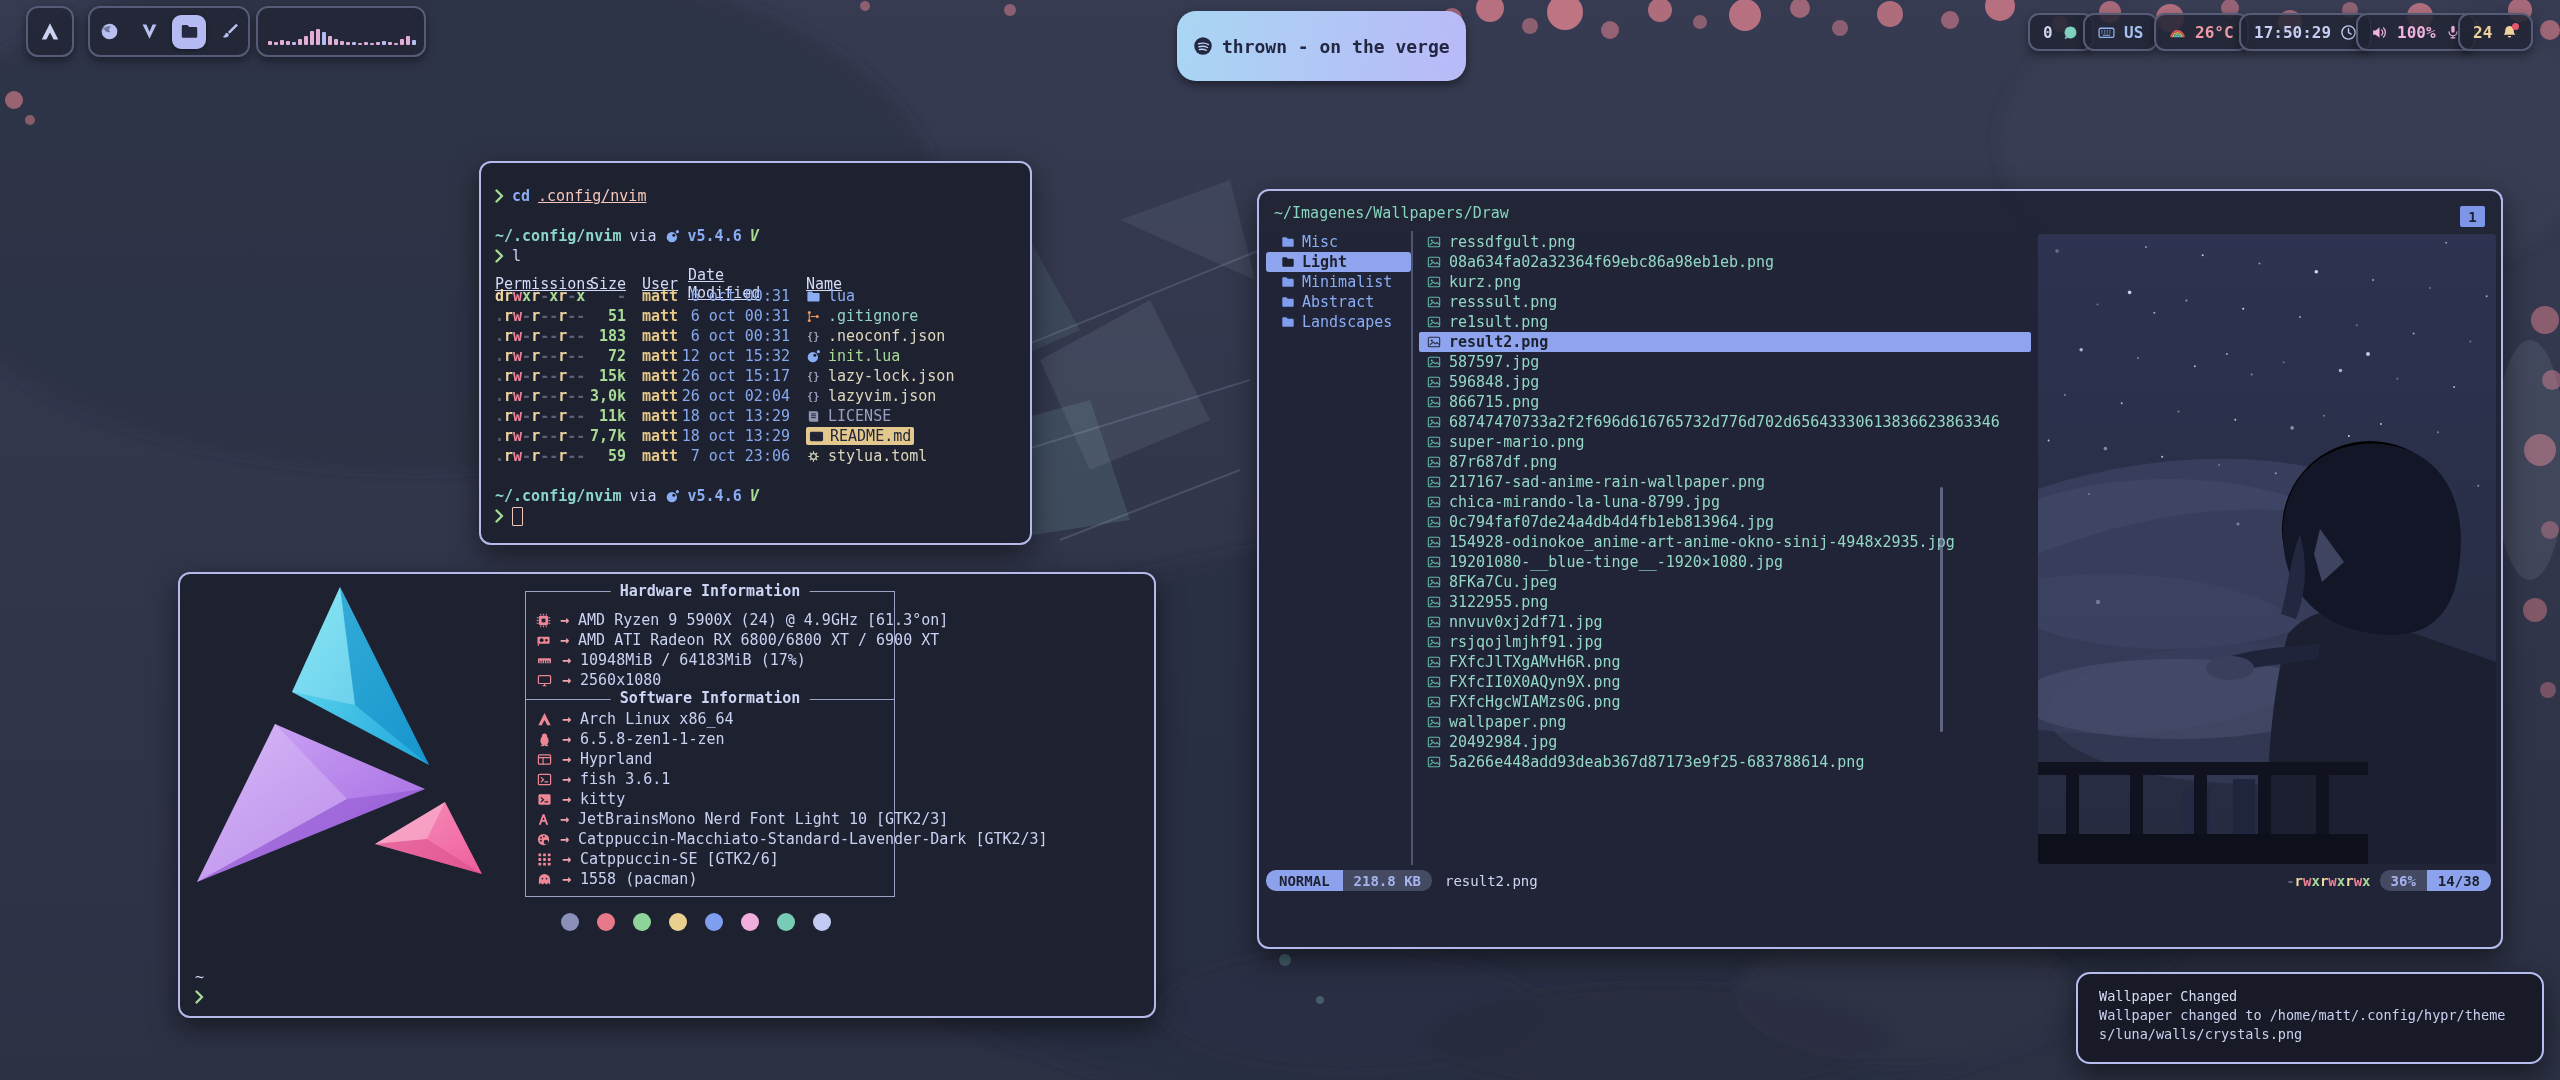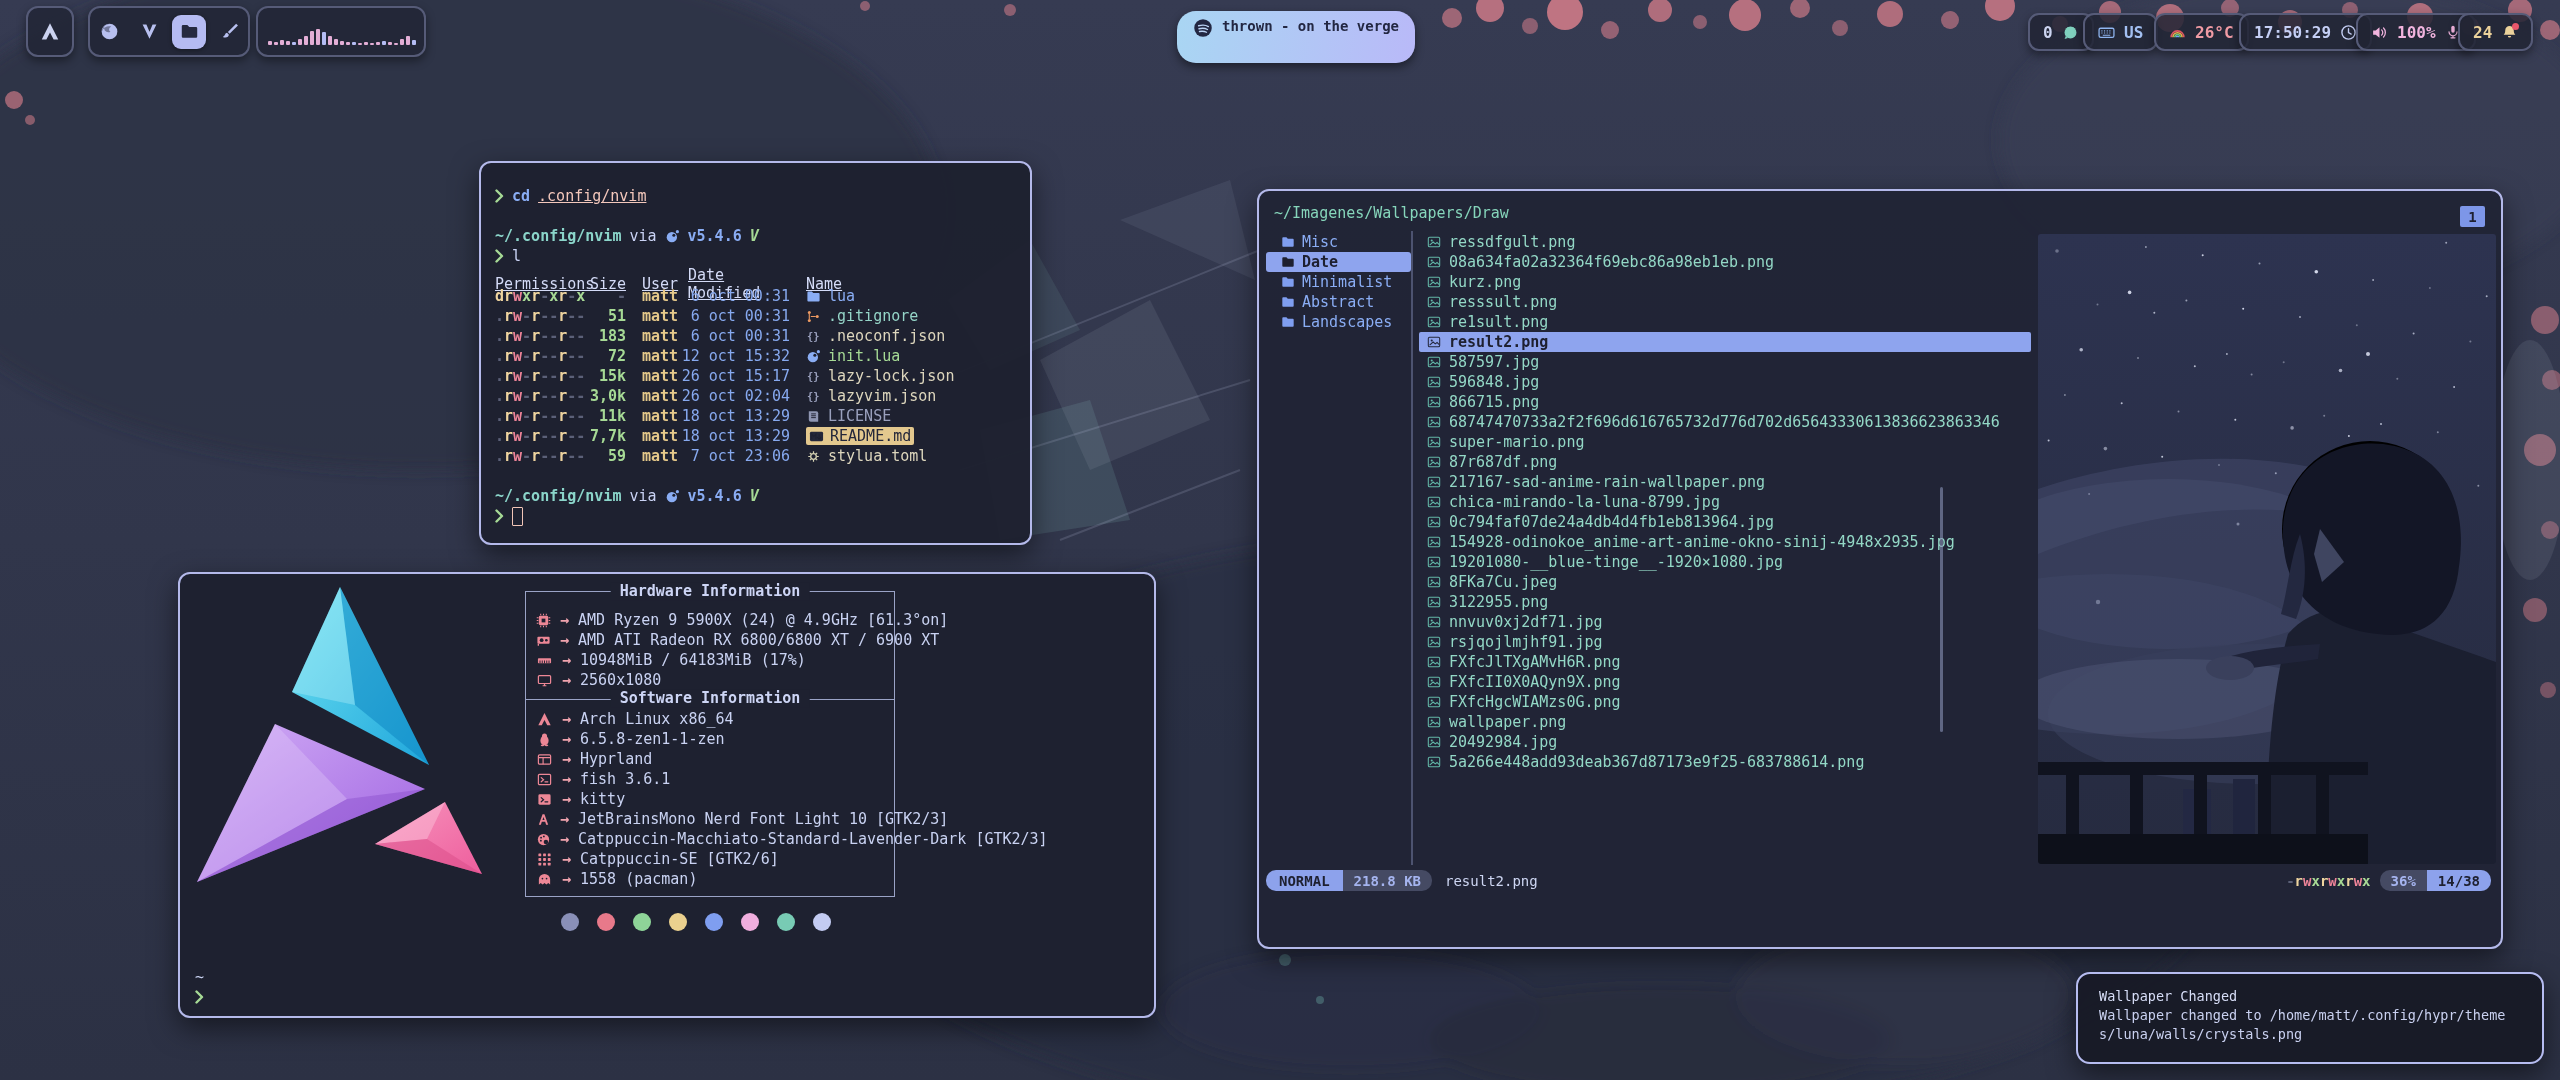--- a/index.html
+++ b/index.html
@@ -9,23 +9,23 @@
   
   .pill{position:absolute;top:6px;height:47px;background:rgba(33,36,52,.82);border:2px solid #565b78;
     border-radius:12px;box-shadow:0 4px 10px rgba(0,0,0,.4);display:flex;align-items:center;}
   .module{position:absolute;top:13px;height:38px;background:rgba(33,36,52,.85);border:2px solid #565b78;
     border-radius:11px;box-shadow:0 4px 10px rgba(0,0,0,.4);display:flex;align-items:center;gap:9px;
     padding:0 13px;font-size:16px;font-weight:bold;box-sizing:border-box;}
   .dock-app{width:34px;height:34px;display:flex;align-items:center;justify-content:center;border-radius:9px;margin:0 3px;}
   .dock-app.active{background:#b5bbf2;box-shadow:0 1px 4px rgba(0,0,0,.4);}
   #viz-bars{display:flex;align-items:flex-end;gap:2px;height:26px;padding:0 10px;}
   #viz-bars span{width:4px;border-radius:1px;display:block;}
-  #now-playing{position:absolute;left:1177px;top:11px;height:38px;border-radius:19px;display:flex;
-    gap:9px;padding:7px 16px;background:linear-gradient(100deg,#a9d6f3,#b9b9f8);box-shadow:0 4px 10px rgba(0,0,0,.45);
-    font-size:14px;font-weight:bold;color:#232742;}
+  #now-playing{position:absolute;left:1177px;top:11px;height:38px;border-radius:19px;display:flex;align-items:center;
+    gap:9px;padding:16px 16px;background:linear-gradient(100deg,#a9d6f3,#b9b9f8);box-shadow:0 4px 10px rgba(0,0,0,.45);
+    font-size:18px;font-weight:bold;color:#232742;}
   .bell-wrap{position:relative;display:flex;}
   .bell-dot{position:absolute;right:-1px;top:-1px;width:7px;height:7px;border-radius:50%;background:#e8566a;}
   
   .window{position:absolute;background:rgba(30,33,48,.97);border:2px solid #b4b9ea;border-radius:12px;
     box-shadow:0 10px 28px rgba(0,0,0,.5);box-sizing:border-box;}
   
   #terminal{left:479px;top:161px;width:553px;height:384px;font-size:15px;color:#cad3f5;}
   #term-body{position:absolute;left:14px;top:23px;right:10px;}
   .tline{height:20px;display:flex;align-items:center;gap:8px;white-space:pre;}
   .trow,.thead{display:grid;grid-template-columns:94px 37px 52px 126px 1fr;height:20px;align-items:center;}
@@ -673,21 +673,21 @@
             </svg>
           </span>
           <span>Misc</span>
         </div>
         <div class="side-row sel">
           <span style="display:flex">
             <svg width="14" height="14" viewBox="0 0 16 16" style="display:block">
               <path d="M1.5 3.6 a1 1 0 0 1 1-1 h3.7 l1.6 1.7 h5.7 a1 1 0 0 1 1 1 v7 a1 1 0 0 1 -1 1 h-11 a1 1 0 0 1 -1-1 Z" fill="#1e2030"></path>
             </svg>
           </span>
-          <span>Date</span>
+          <span>Light</span>
         </div>
         <div class="side-row">
           <span style="display:flex">
             <svg width="14" height="14" viewBox="0 0 16 16" style="display:block">
               <path d="M1.5 3.6 a1 1 0 0 1 1-1 h3.7 l1.6 1.7 h5.7 a1 1 0 0 1 1 1 v7 a1 1 0 0 1 -1 1 h-11 a1 1 0 0 1 -1-1 Z" fill="#7f9ef0"></path>
             </svg>
           </span>
           <span>Minimalist</span>
         </div>
         <div class="side-row">

